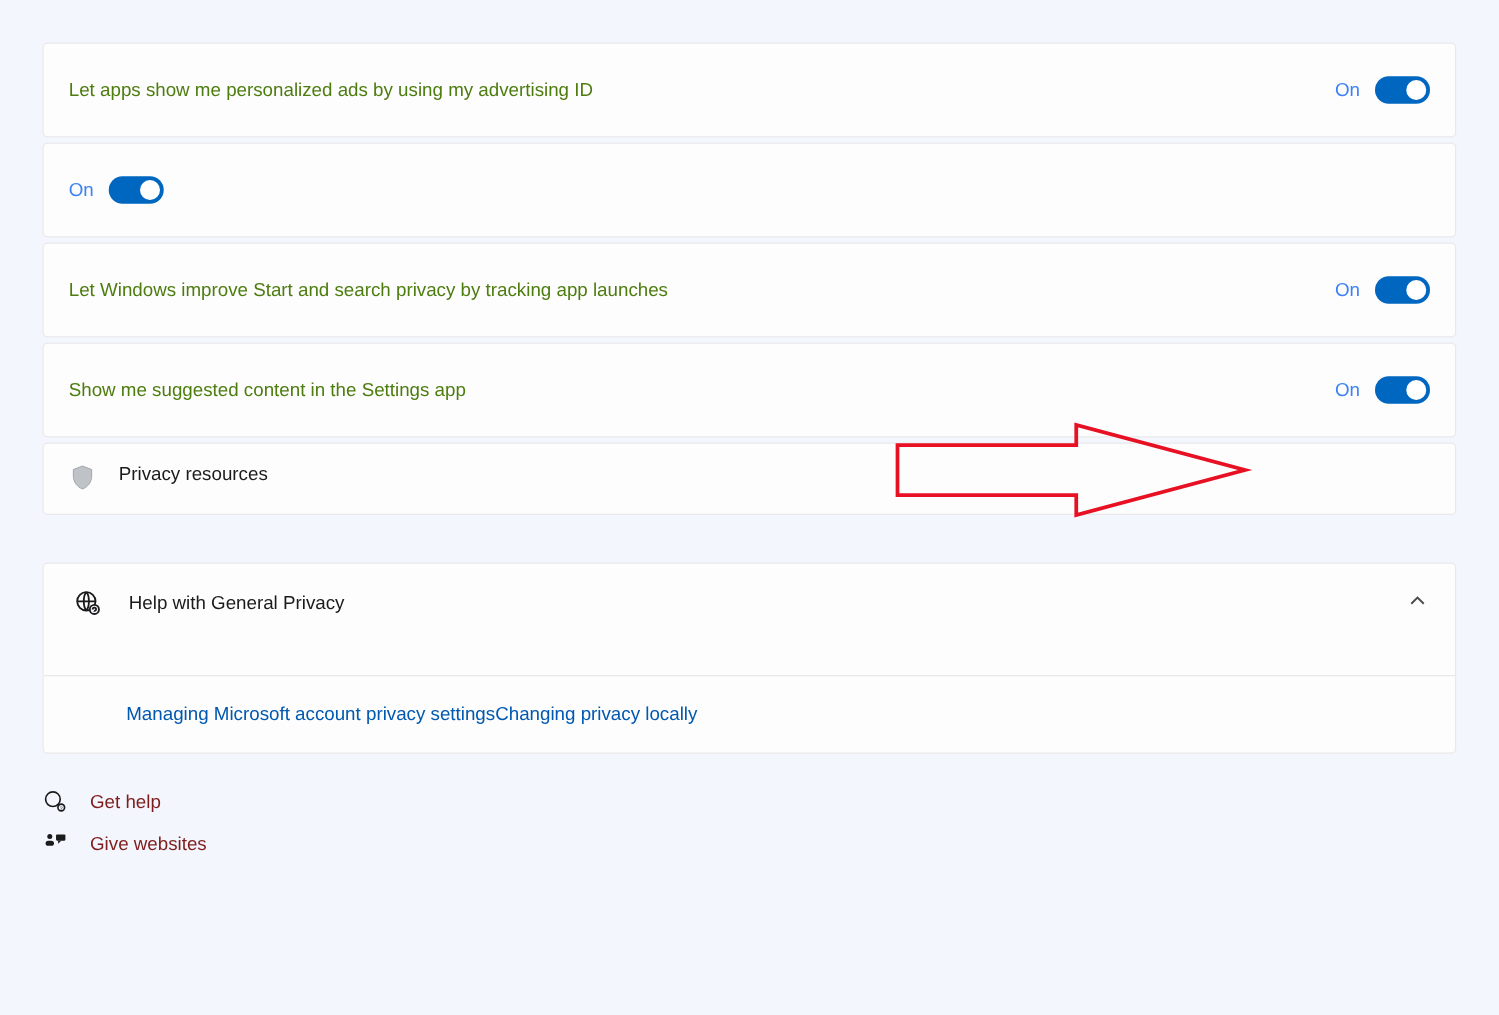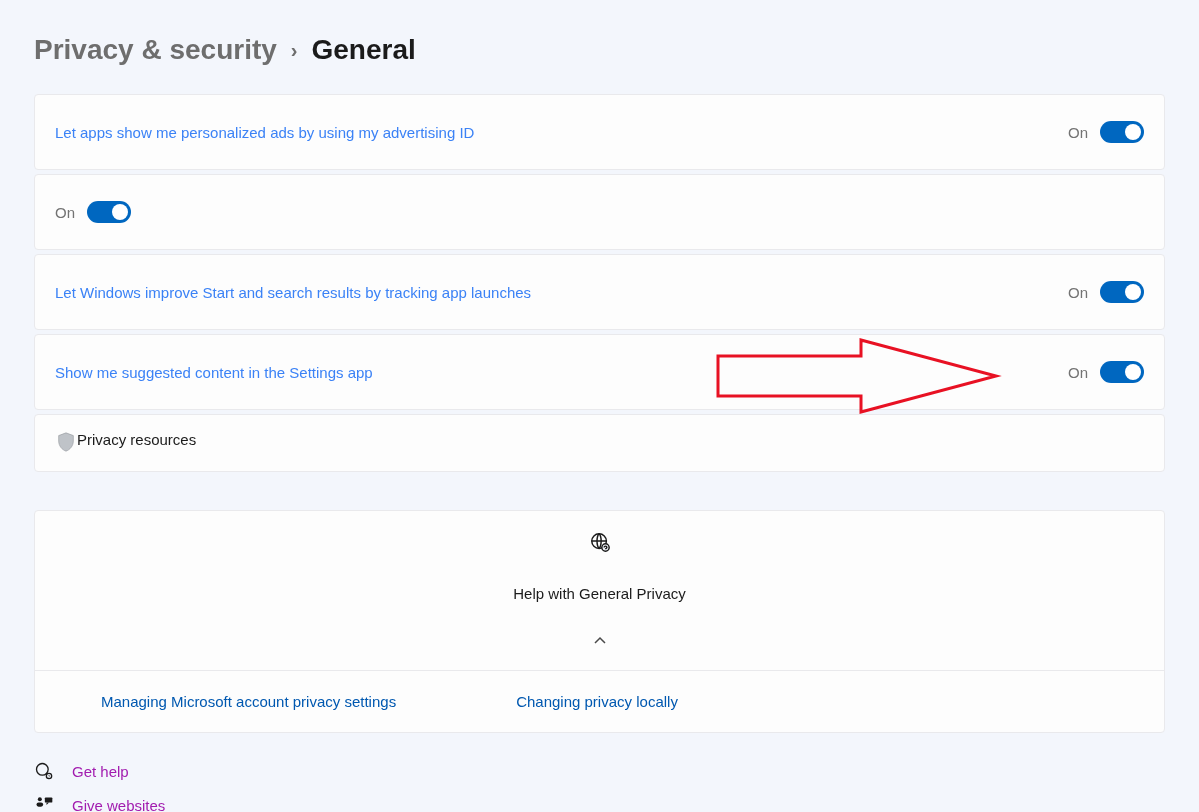--- a/index.html
+++ b/index.html
@@ -31,85 +31,79 @@
       border-radius:4px;
       margin-bottom:4px;
     }
     .setting-row {
       display:flex; align-items:center;
       padding:18px 20px;
       min-height:74px;
     }
     .setting-label {
       flex:1;
-      font-size:15px; color:#3b82f6;
+      font-size:15px; color:#4d7c0f;
     }
     .toggle-wrap { display:flex; align-items:center; gap:12px; }
-    .state-text { font-size:15px; color:#737373; }
+    .state-text { font-size:15px; color:#3b82f6; }
     .toggle {
       width:44px; height:22px; border-radius:22px;
       background:#0067c0; position:relative; cursor:pointer;
     }
     .toggle .thumb {
       position:absolute; right:3px; top:3px;
       width:16px; height:16px; border-radius:50%; background:#fff;
     }
 
     .resources-row {
       display:flex; align-items:flex-start;
-      padding:16px 20px 18px 20px;
+      gap:18px; padding:16px 20px 18px 20px;
     }
     .globe-icon, .help-icon, .feedback-icon, .shield-icon {
       width:22px; height:22px; flex-shrink:0;
     }
     .res-title { font-size:15px; color:#1b1b1b; margin-bottom:4px; }
     .links-line { font-size:15px; }
     .links-line a { color:#0058b0; text-decoration:none; cursor:pointer; }
     .links-line .divider { color:#c2c2c2; margin:0 6px; }
 
     .spacer { height:34px; }
 
     .expander-header {
-      display:flex; align-items:center; gap:32px;
+      display:flex; align-items:center; gap:22px;
       padding:20px 24px;
       cursor:pointer;
-      flex-direction:column;
     }
     .expander-header .title { flex:1; font-size:15px; }
     .expander-chev { font-size:14px; color:#4a4a4a; }
     .expander-body {
       border-top:1px solid #e9e9ec;
       padding:22px 22px 22px 66px;
-      display:flex; gap: 120px;
+      display:flex;  margin-top: 27px;
     }
     .expander-body a { color:#0058b0; font-size:15px; text-decoration:none; cursor:pointer; }
 
     .footer-links { margin-top:28px; display:flex; flex-direction:column; gap:14px; }
     .footer-link { display:flex; align-items:center; gap:18px; font-size:15px; }
-    .footer-link a { color:#a21caf; text-decoration:none; cursor:pointer; }
+    .footer-link a { color:#7f1d1d; text-decoration:none; cursor:pointer; }
     .footer-link .icon { width:20px; height:20px; color:#1b1b1b; }
 
     
     .arrow-annot {
       position:absolute;
       left:716px; top:336px;
       pointer-events:none;
     }
     .page-root { position:relative; }
   </style>
 </head>
 <body>
 
 <div class="page page-root">
 
-  <div class="breadcrumb">
-    <span class="parent">Privacy &amp; security</span>
-    <span class="chev">›</span>
-    <span class="current">General</span>
-  </div>
 
   <div class="card">
     <div class="setting-row">
       <div class="setting-label">Let apps show me personalized ads by using my advertising ID</div>
       <div class="toggle-wrap">
         <span class="state-text">On</span>
         <div class="toggle">
             <div class="thumb"></div>
           </div>
       </div>
@@ -122,21 +116,21 @@
         <span class="state-text">On</span>
         <div class="toggle">
             <div class="thumb"></div>
           </div>
       </div>
     </div>
   </div>
 
   <div class="card">
     <div class="setting-row">
-      <div class="setting-label">Let Windows improve Start and search results by tracking app launches</div>
+      <div class="setting-label">Let Windows improve Start and search privacy by tracking app launches</div>
       <div class="toggle-wrap">
         <span class="state-text">On</span>
         <div class="toggle">
             <div class="thumb"></div>
           </div>
       </div>
     </div>
   </div>
 
   <div class="card">

